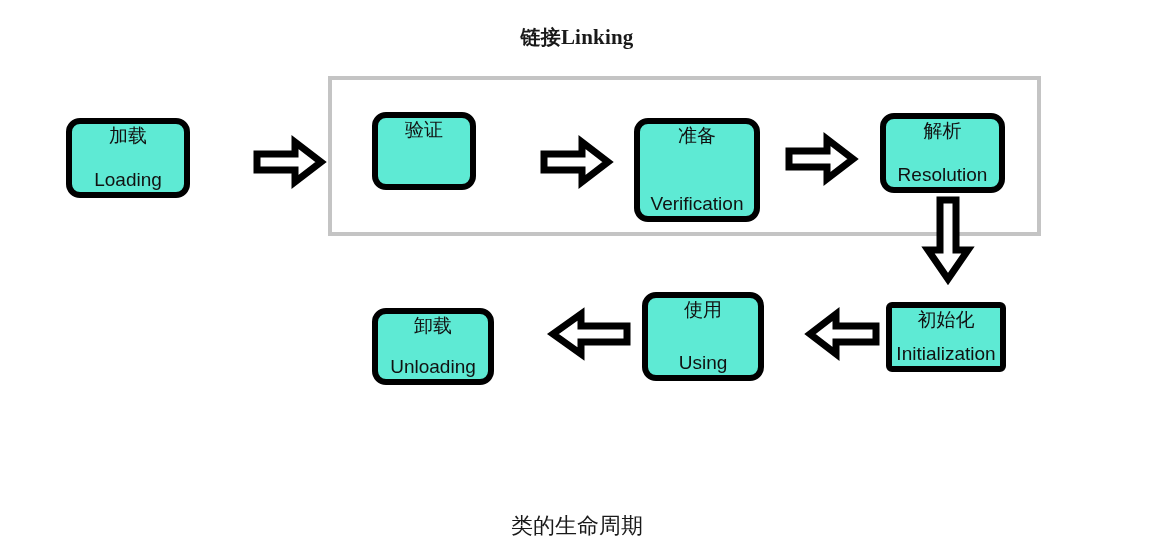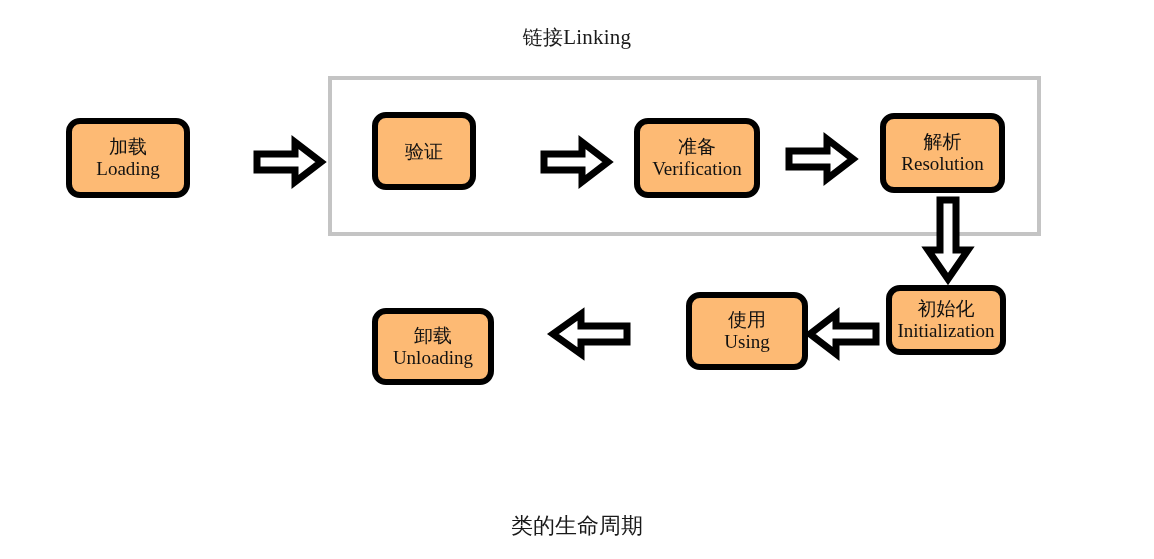--- a/index.html
+++ b/index.html
@@ -21,20 +21,21 @@
     position: absolute;
     left: 0;
     top: 24px;
     width: 1154px;
     text-align: center;
     font-family: "Liberation Serif", "DejaVu Serif", serif;
     font-size: 21px;
     color: #1a1a1a;
     letter-spacing: 0.2px;
     white-space: nowrap;
+    font-weight: bold;
   }
   .title-linking .cn { font-family: "DejaVu Sans", sans-serif; font-size: 20px; }
 
   .caption-bottom {
     position: absolute;
     left: 0;
     top: 511px;
     width: 1154px;
     text-align: center;
     font-family: "DejaVu Sans", sans-serif;
@@ -51,39 +52,39 @@
     width: 713px;
     height: 160px;
     border: 4px solid #c4c4c4;
     box-sizing: border-box;
     background: transparent;
   }
 
   
   .node {
     position: absolute;
-    background: #fdba74;
+    background: #5eead4;
     border: 6px solid #000000;
     border-radius: 14px;
     box-sizing: border-box;
     display: flex;
     flex-direction: column;
     align-items: center;
-    justify-content: center;
+    justify-content: space-between;
     z-index: 4;
   }
   .node .label-cn {
     font-family: "DejaVu Sans", sans-serif;
     font-size: 19px;
     line-height: 22px;
     color: #111111;
     white-space: nowrap;
   }
   .node .label-en {
-    font-family: Liberation Serif, serif;
+    font-family: Liberation Sans, sans-serif;
     font-size: 19px;
     line-height: 24px;
     color: #111111;
     white-space: nowrap;
     
     overflow: visible;
   }
 
   
   .arrow {
@@ -105,36 +106,36 @@
 
   <div class="node" style="left:66px; top:118px; width:124px; height:80px;">
     <div class="label-cn">加载</div>
     <div class="label-en">Loading</div>
   </div>
 
   <div class="node" style="left:372px; top:112px; width:104px; height:78px;">
     <div class="label-cn">验证</div>
   </div>
 
-  <div class="node" style="left:634px; top:118px; width:126px; height:80px;">
+  <div class="node" style="left:634px; top:118px; width:126px; height:104px;">
     <div class="label-cn">准备</div>
     <div class="label-en">Verification</div>
   </div>
 
   <div class="node" style="left:880px; top:113px; width:125px; height:80px;">
     <div class="label-cn">解析</div>
     <div class="label-en">Resolution</div>
   </div>
 
-  <div class="node" style="left:886px; top:285px; width:120px; height:70px;">
+  <div class="node" style="left:886px; top:302px; width:120px; height:70px;border-radius:6px;">
     <div class="label-cn">初始化</div>
     <div class="label-en">Initialization</div>
   </div>
 
-  <div class="node" style="left:642px; top:292px; width:122px; height:78px;margin-left:44px;">
+  <div class="node" style="left:642px; top:292px; width:122px; height:89px;">
     <div class="label-cn">使用</div>
     <div class="label-en">Using</div>
   </div>
 
   <div class="node" style="left:372px; top:308px; width:122px; height:77px;">
     <div class="label-cn">卸载</div>
     <div class="label-en">Unloading</div>
   </div>
 
   <div class="arrow" style="left:255px; top:139px; width:68px; height:46px;">

